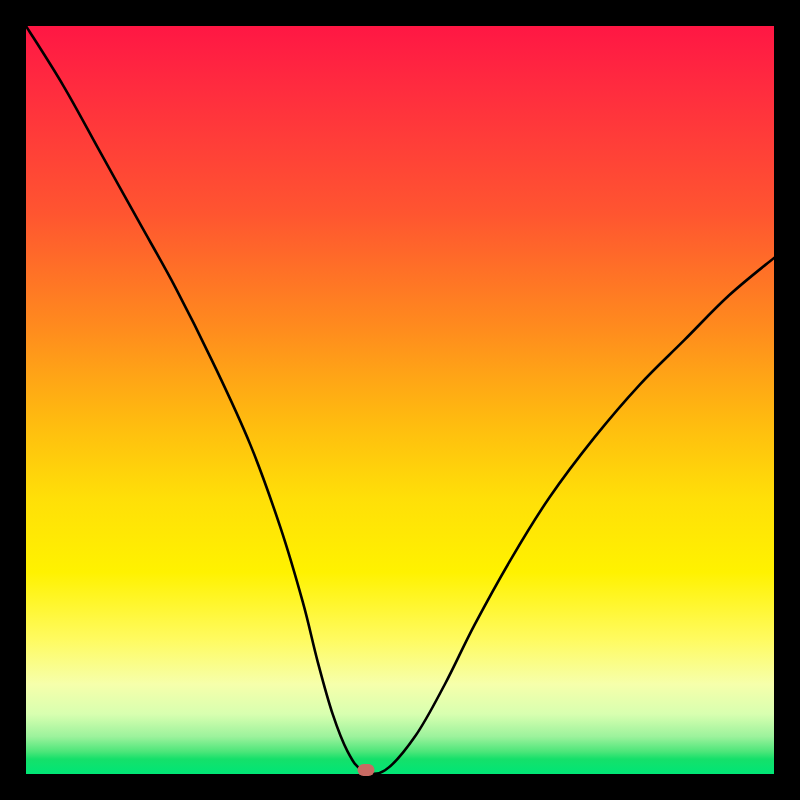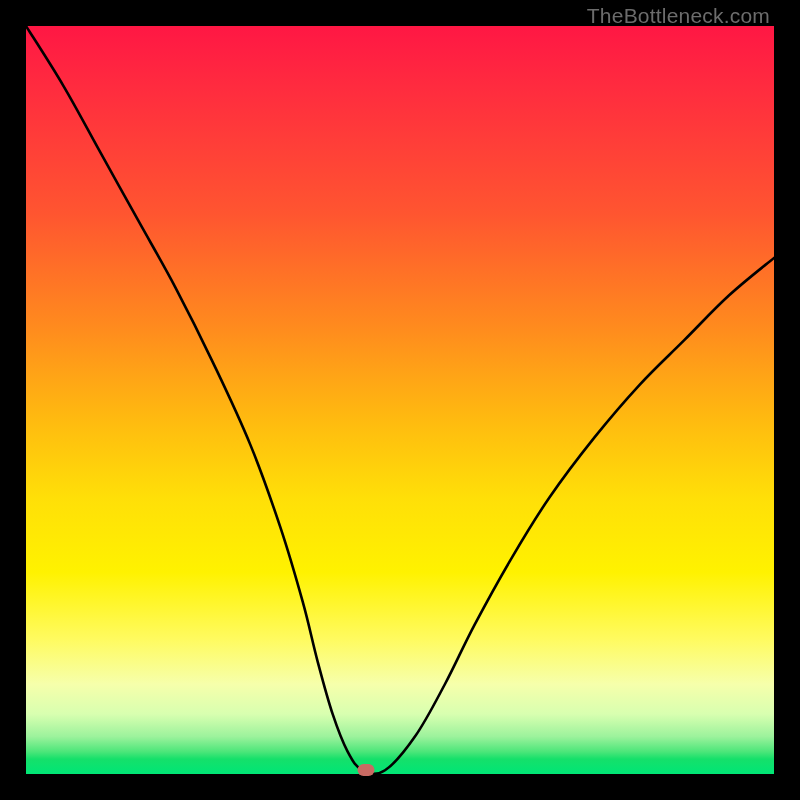--- a/index.html
+++ b/index.html
@@ -72,14 +72,13 @@
 </head>
 <body>
 
 <div class="frame">
   <div class="plot-area">
     <svg class="curve" viewBox="0 0 748 748">
       <path id="curve-path" fill="none" stroke="#000" stroke-width="2.6" stroke-linejoin="round" stroke-linecap="round" d="M 0.00 0.00 C 6.73 10.77, 23.94 36.95, 37.40 59.84 C 50.86 82.73, 61.34 102.92, 74.80 127.16 C 88.26 151.40, 98.74 170.24, 112.20 194.48 C 125.66 218.72, 136.14 236.22, 149.60 261.80 C 163.06 287.38, 173.54 308.33, 187.00 336.60 C 200.46 364.87, 212.28 389.26, 224.40 418.88 C 236.52 448.50, 244.90 472.89, 254.32 501.16 C 263.74 529.43, 270.03 551.72, 276.76 575.96 C 283.49 600.20, 286.33 615.60, 291.72 635.80 C 297.11 656.00, 301.29 672.00, 306.68 688.16 C 312.07 704.32, 316.25 715.46, 321.64 725.56 C 327.03 735.66, 329.87 740.89, 336.60 744.26 C 343.33 747.63, 349.62 750.32, 359.04 744.26 C 368.46 738.20, 378.19 726.08, 388.96 710.60 C 399.73 695.12, 408.11 678.44, 418.88 658.24 C 429.65 638.04, 436.68 621.29, 448.80 598.40 C 460.92 575.51, 472.74 553.97, 486.20 531.08 C 499.66 508.19, 508.79 492.78, 523.60 471.24 C 538.41 449.70, 552.32 431.60, 568.48 411.40 C 584.64 391.20, 597.20 376.54, 613.36 359.04 C 629.52 341.54, 642.08 330.32, 658.24 314.16 C 674.40 298.00, 686.96 284.09, 703.12 269.28 C 719.28 254.47, 739.92 238.61, 748.00 231.88"></path>
     </svg>
     <div class="marker" id="marker" style="left: 340.34px; top: 744.26px;"></div>
   </div>
-  <div class="watermark">TheBottleneck.com</div>
 </div>
 
 </body></html>

